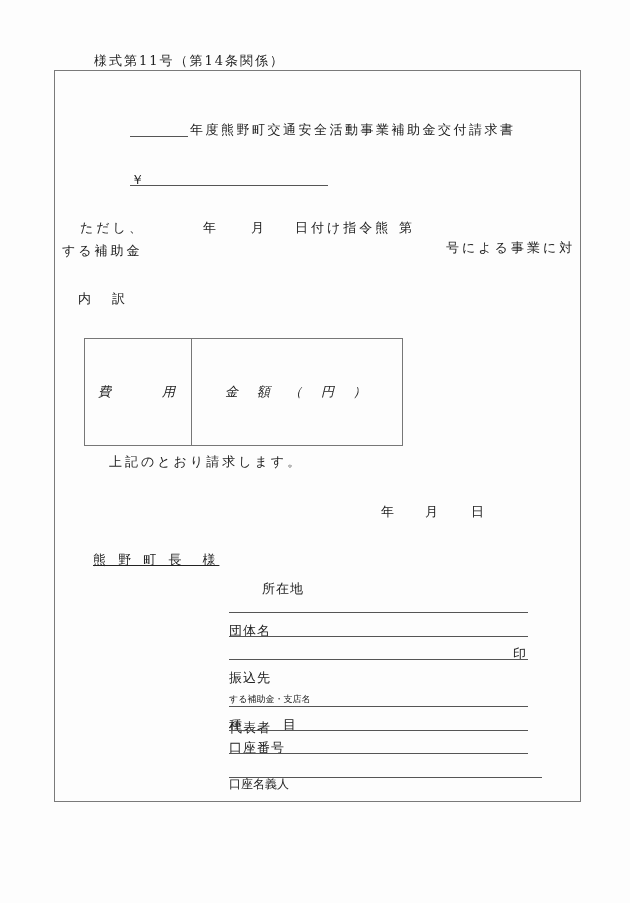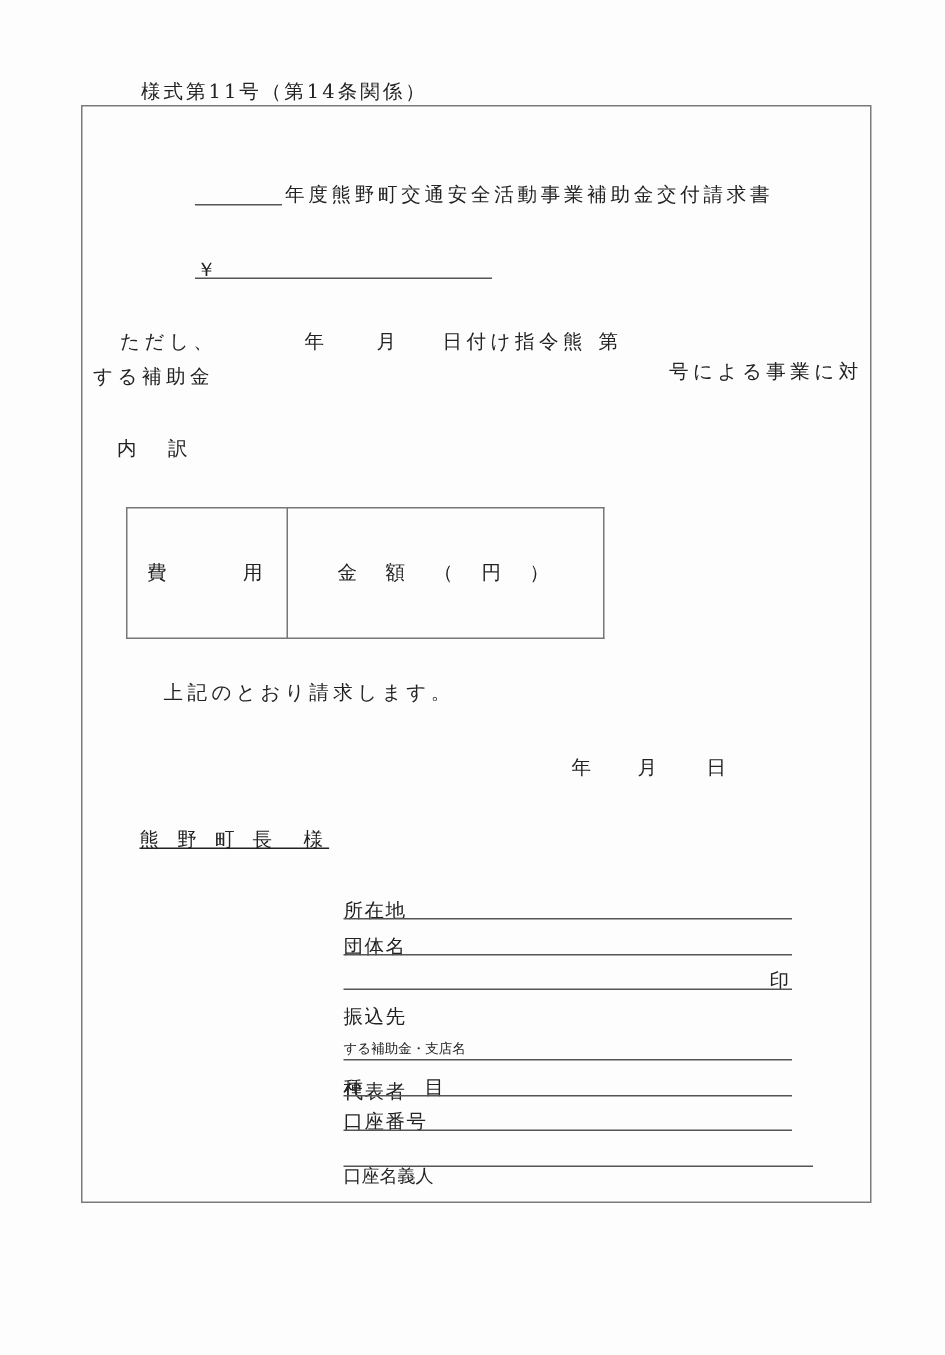--- a/index.html
+++ b/index.html
@@ -2,22 +2,22 @@
 <html><head>
 <meta charset="utf-8">
 <style>
   html, body { margin: 0; padding: 0; background: #fdfdfd; }
   body { width: 630px; height: 903px; position: relative; overflow: hidden;
          font-family: "DejaVu Serif", "Liberation Serif", serif; color: #222; font-size: 13px; }
   .abs { position: absolute; white-space: nowrap; letter-spacing: 3px; }
   .frame { position: absolute; left: 54px; top: 70px; width: 527px; height: 732px;
            border: 1px solid #7a7a7a; box-sizing: border-box; }
   .uline { position: absolute; height: 0; border-top: 1px solid #555; }
-  table.breakdown { position: absolute; left: 84px; top: 338px; width: 319px; height: 88px;
-           border-collapse: collapse; font-size: 13px; }
+  table.breakdown { position: absolute; left: 84px; top: 338px; width: 319px; height: 108px;
+           border-collapse: collapse; font-size: 13px; font-style: italic; }
   table.breakdown td { border: 1px solid #777; padding: 0; text-align: center; letter-spacing: 3px; }
   .field-label { position: absolute; left: 229px; white-space: nowrap; letter-spacing: 1px; }
   .field-line { position: absolute; left: 229px; border-top: 1px solid #555; height: 0; }
 </style>
 </head>
 <body>
 
 <div class="abs" style="left:62px; top:52px; letter-spacing:2px;margin-left:32px;">様式第11号（第14条関係）</div>
 
 <div class="frame"></div>
@@ -47,21 +47,21 @@
   </table>
 
 <div class="abs" style="left:109px; top:453px;">上記のとおり請求します。</div>
 
 <div class="abs" style="left:381px; top:503px;">年</div>
 <div class="abs" style="left:425px; top:503px;">月</div>
 <div class="abs" style="left:471px; top:503px;">日</div>
 
 <div class="abs" style="left:93px; top:551px; letter-spacing:4px;text-decoration:underline;">熊 野 町 長　様</div>
 
-<div class="field-label" style="top:598px;">所在地</div>
+<div class="field-label" style="top:580px;margin-left:33px;">所在地</div>
 <div class="field-line" style="top:612px; width:299px;"></div>
 
 <div class="field-label" style="top:622px;">団体名</div>
 <div class="field-line" style="top:636px; width:299px;"></div>
 
 <div class="field-label" style="top:675px;margin-top:44px;">代表者</div>
 <div class="abs" style="left:513px; top:645px; letter-spacing:0;">印</div>
 <div class="field-line" style="top:659px; width:299px;"></div>
 
 <div class="field-label" style="top:669px;">振込先</div>

